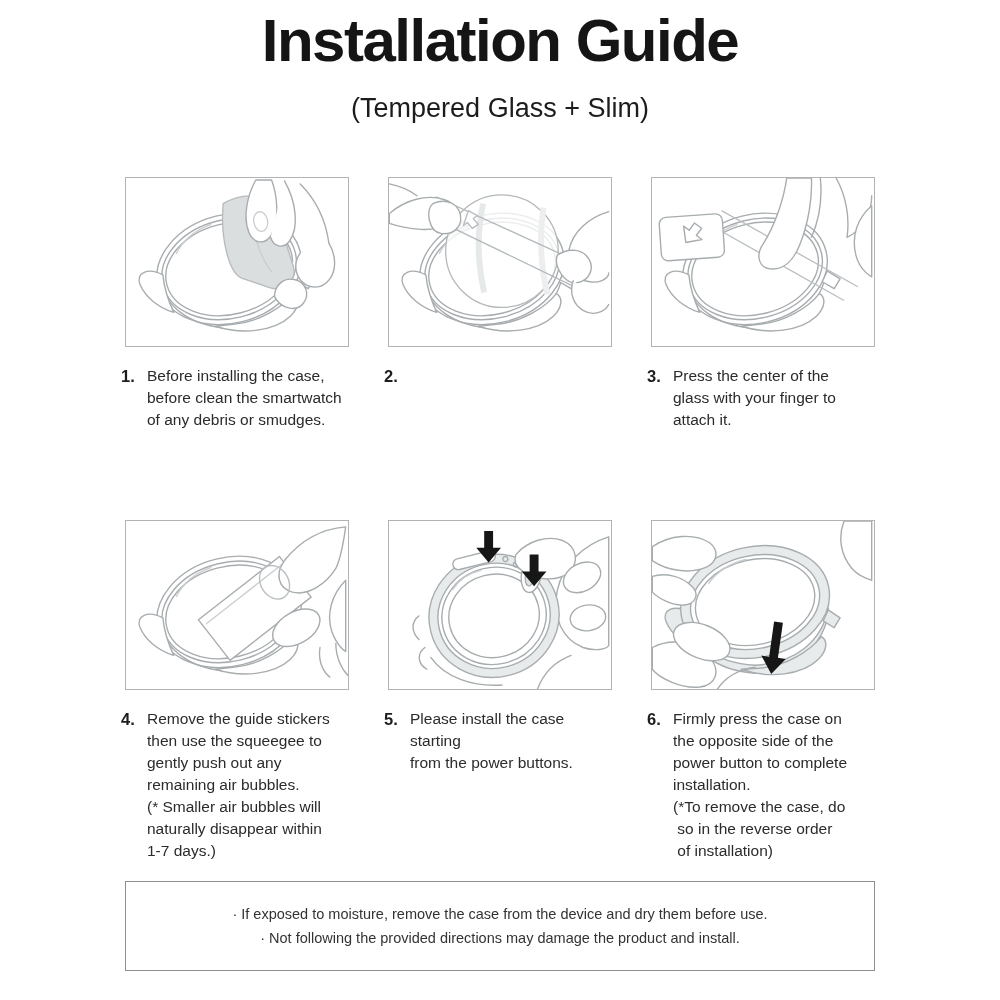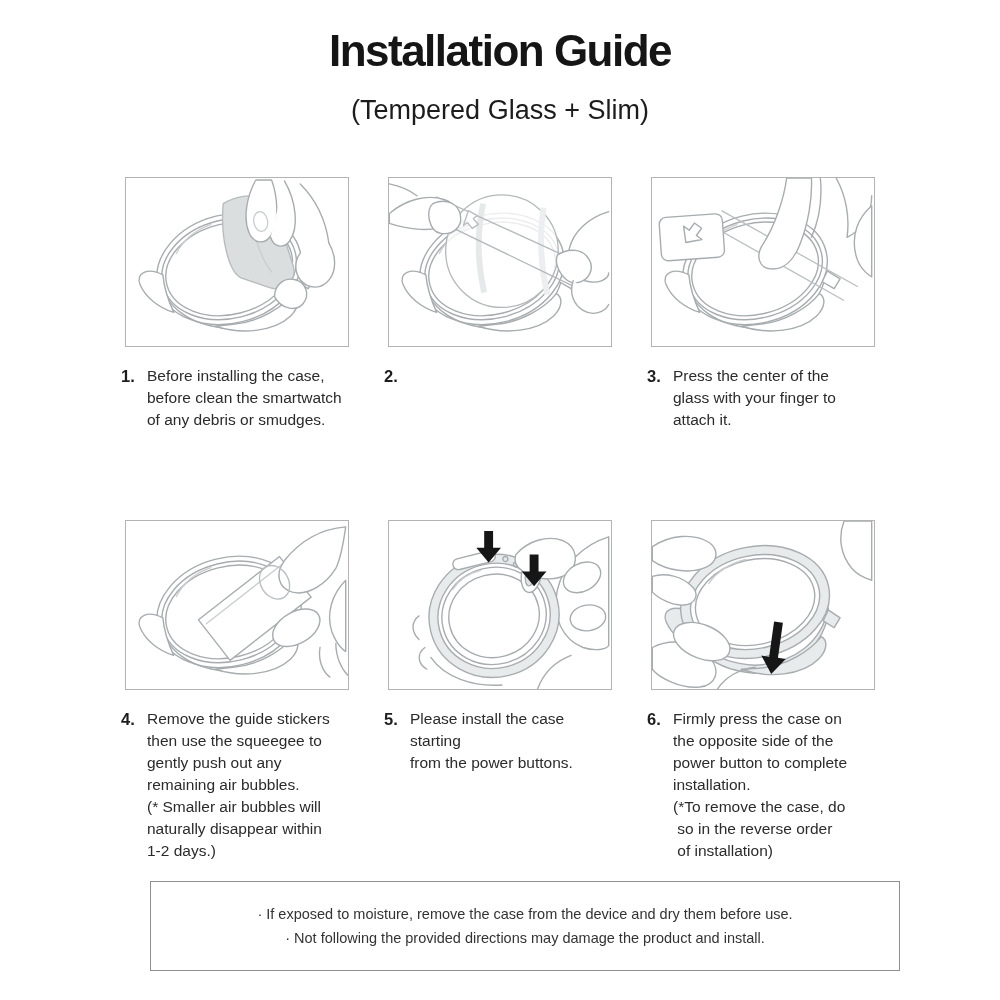--- a/index.html
+++ b/index.html
@@ -1,41 +1,41 @@
 <!DOCTYPE html>
 <html><head>
 <meta charset="utf-8">
 <style>
   html,body{margin:0;padding:0;}
   body{
     width:1000px;height:1000px;position:relative;background:#fff;
     font-family:"Liberation Sans",sans-serif;color:#262626;overflow:hidden;
   }
   .header{position:absolute;top:0;left:0;width:1000px;text-align:center;}
-  .title{margin-top:28px;font-size:44px;font-weight:bold;letter-spacing:-1.5px;color:#151515;line-height:1.05;}
+  .title{margin-top:9px;font-size:60px;font-weight:bold;letter-spacing:-1.5px;color:#151515;line-height:1.05;}
   .subtitle{margin-top:21px;font-size:27px;font-weight:500;color:#1c1c1c;letter-spacing:0;}
   .grid{
     position:absolute;left:125px;top:177px;width:750px;
     display:grid;grid-template-columns:224px 224px 224px;column-gap:39px;
     grid-template-rows:343px auto;
   }
   .step{width:224px;}
   figure{margin:0;}
   .box{
     width:224px;height:170px;border:1px solid #b3b3b3;box-sizing:border-box;background:#fff;
   }
   .box svg{display:block;width:222px;height:168px;}
   .caption{display:flex;gap:9px;margin-top:18px;margin-left:-4px;font-size:15.5px;line-height:22px;color:#2b2b2b;}
   .num{font-weight:bold;font-size:16.5px;min-width:17px;color:#1d1d1d;}
   .lines{white-space:pre-wrap;}
   .footer{
     position:absolute;left:125px;top:881px;width:750px;height:90px;
     border:1px solid #8f8f8f;box-sizing:border-box;
     display:flex;flex-direction:column;justify-content:center;gap:2px;
-    text-align:center;font-size:14.5px;line-height:22px;color:#333;margin-left:25px;
+    text-align:center;font-size:14.5px;line-height:22px;color:#333;
   }
   svg .ln{fill:none;stroke:#a7acaf;stroke-width:1.4;stroke-linecap:round;stroke-linejoin:round;}
   svg .lt{fill:none;stroke:#c9cdcf;stroke-width:1.3;stroke-linecap:round;}
   svg .wh{fill:#fff;}
 </style>
 </head>
 <body>
 
 <svg width="0" height="0" style="position:absolute" aria-hidden="true">
   <defs>
@@ -171,21 +171,21 @@
       </svg>
     </figure>
     <div class="caption">
       <span class="num">4.</span>
       <span class="lines">Remove the guide stickers
 then use the squeegee to
 gently push out any
 remaining air bubbles.
 (* Smaller air bubbles will
 naturally disappear within
-1-2 days.)</span>
+1-7 days.)</span>
     </div>
   </section>
 
   <section class="step">
     <figure class="box">
       <svg viewBox="0 0 224 170">
         <g class="ln">
           <path class="wh" d="M222 16 C196 24 176 44 170 70 C164 98 176 120 196 128 C208 132 220 130 222 126 Z"></path>
           <path d="M150 170 C156 154 168 142 184 136"></path>
         </g>

